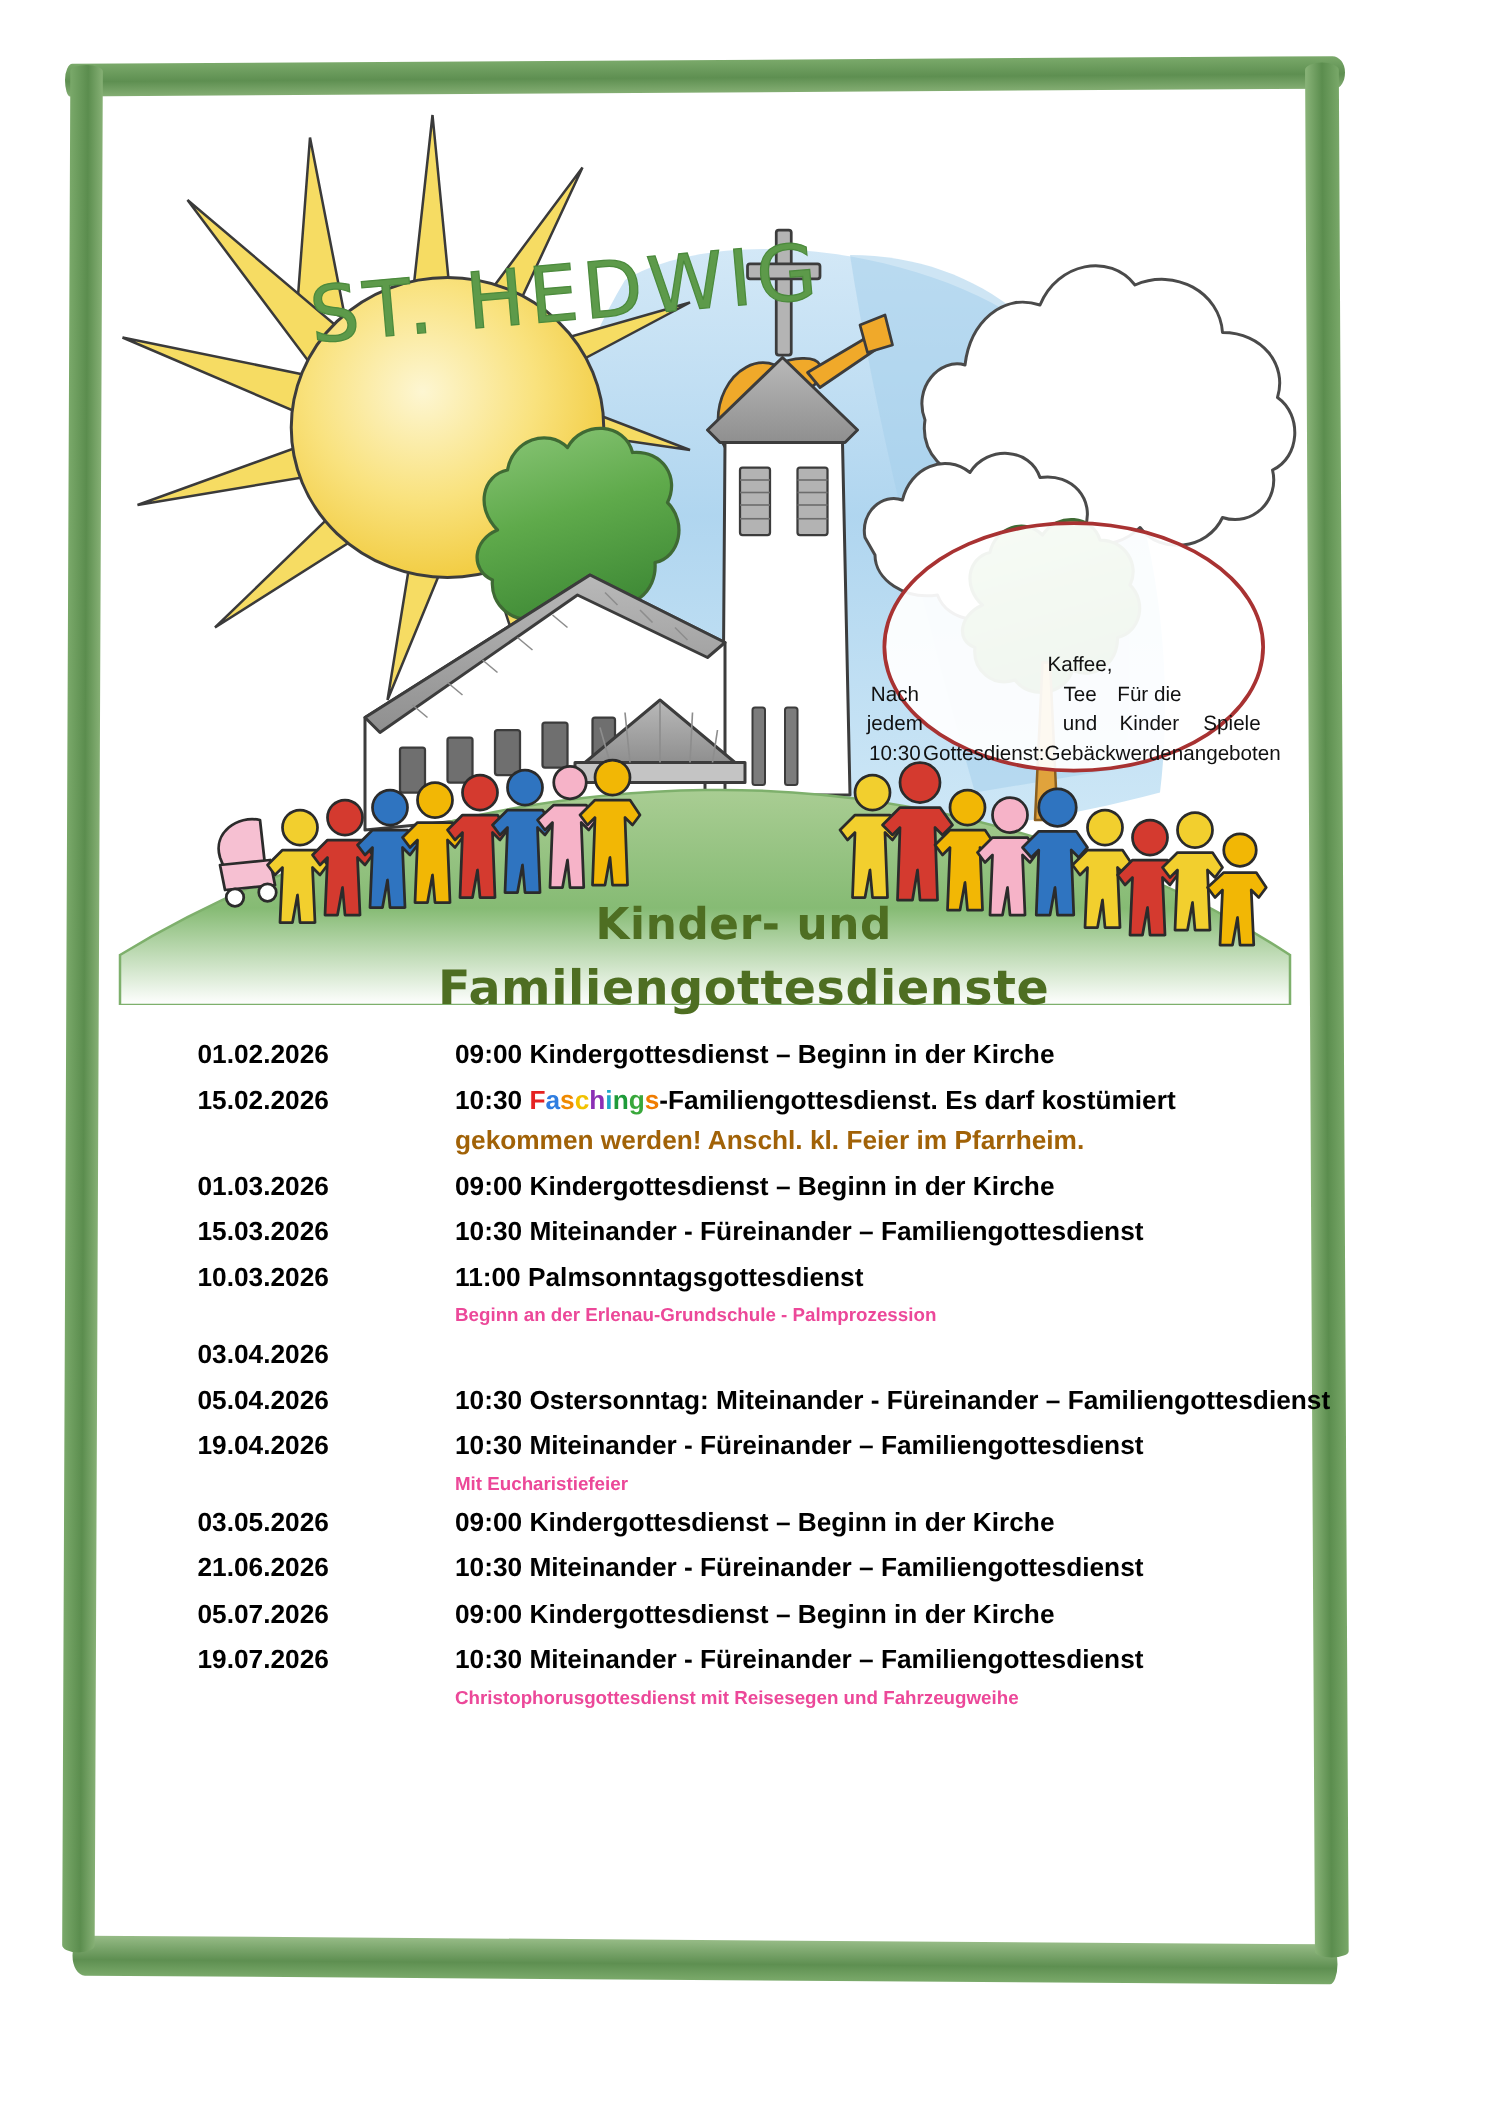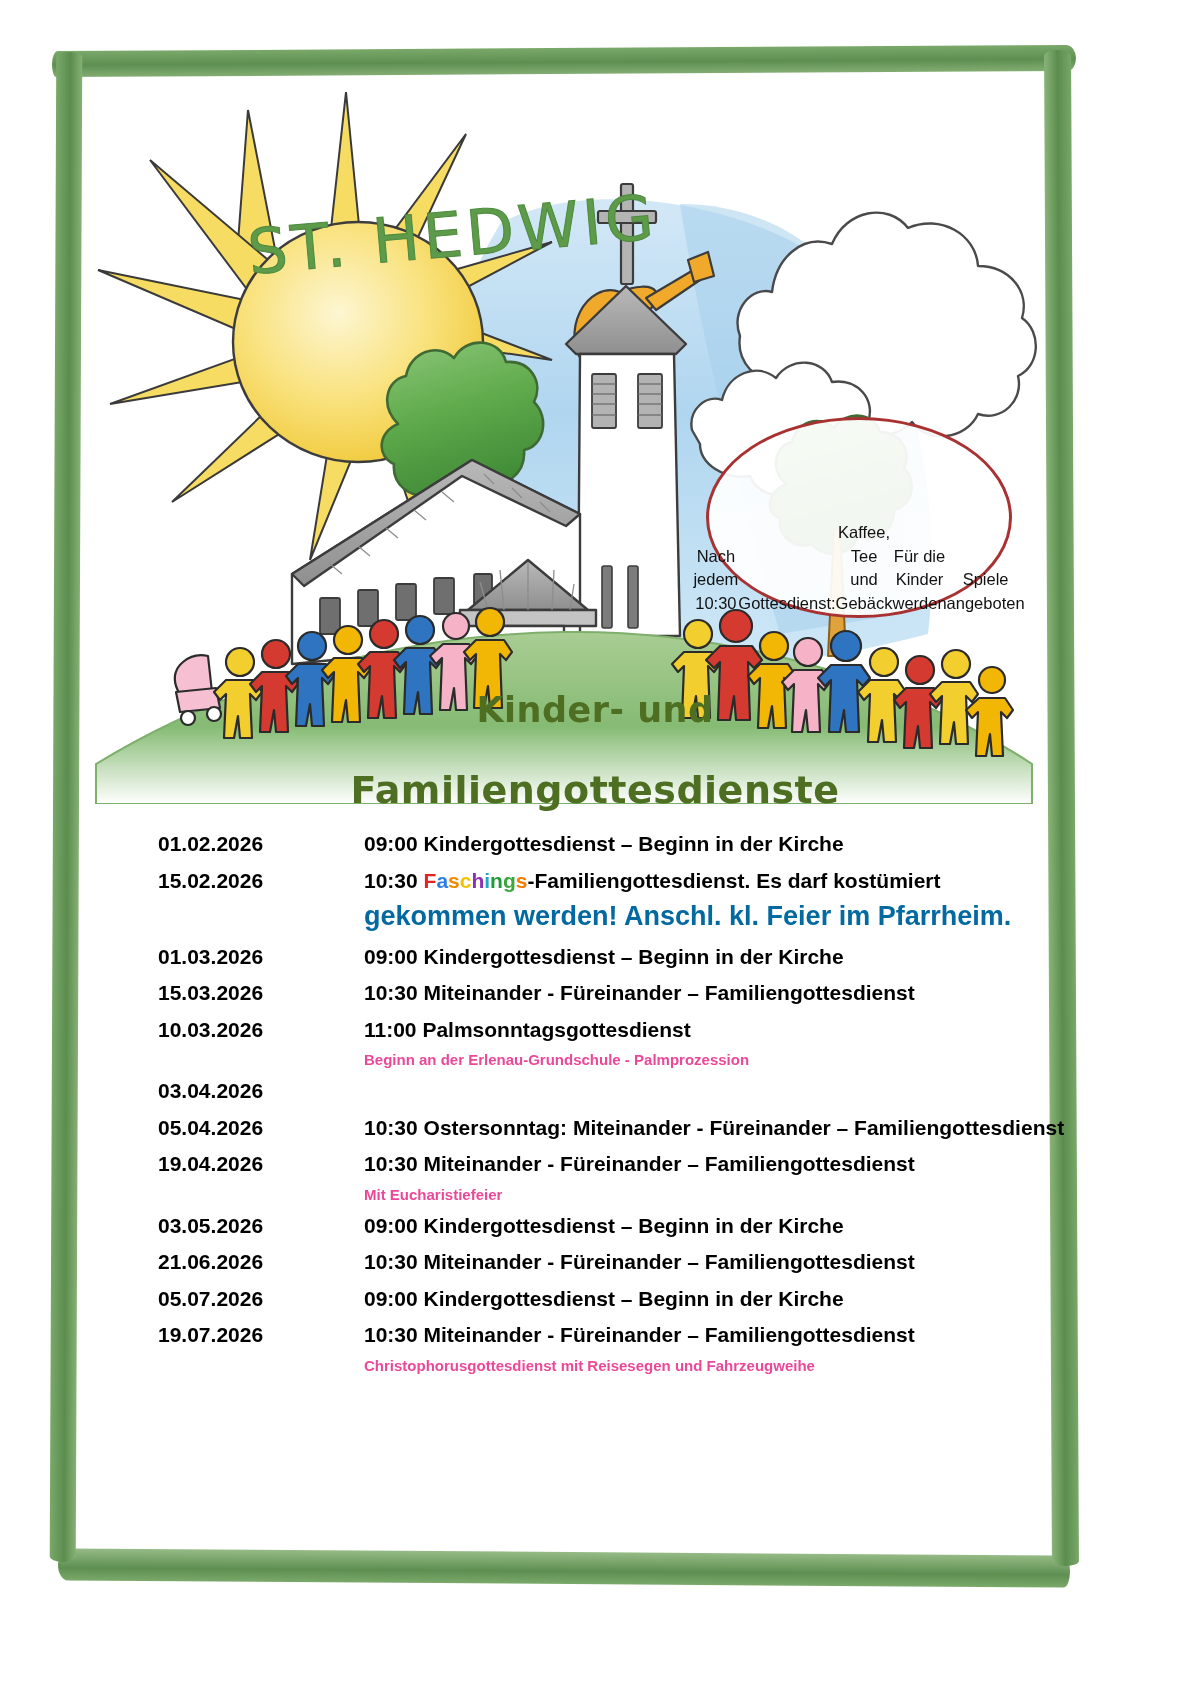--- a/index.html
+++ b/index.html
@@ -44,38 +44,38 @@
     text-align:center;
   }
   #bubble p{margin:0; font-size:16.5px; line-height:1.42; color:#111;
     font-family:"Liberation Sans", sans-serif;}
 
   
   .head{
     text-align:center; color:#4e6e22; font-weight:bold;
     font-family:"DejaVu Sans", sans-serif; letter-spacing:.5px;
   }
-  #h1{position:absolute; left:0; right:0; top:690px; font-size:35px;}
+  #h1{position:absolute; left:0; right:0; top:720px; font-size:35px;}
   #h2{position:absolute; left:0; right:0; top:768px; font-size:38px;}
 
   
   #schedule{position:absolute; left:96px; top:832px; width:1000px;}
   .row{display:flex; align-items:center; margin-bottom:12.5px;}
   .date{
     width:206px; flex:0 0 206px; text-align:left; padding-left:62px;
     font-size:21px; font-weight:bold; color:#000;
     font-family:"Liberation Sans", sans-serif;
     font-stretch:condensed;
   }
   .desc{
     flex:1; font-size:21px; font-weight:bold; color:#000;
     font-family:"Liberation Sans", sans-serif;
     white-space:nowrap;
   }
-  .cont{ margin-left:268px; font-size:27px; font-weight:bold; color:#0369a1;
+  .cont{ margin-left:268px; font-size:21px; font-weight:bold; color:#a16207;
     margin-top:-4px; margin-bottom:12.5px;}
   .note{
     margin-left:268px; font-size:15px; font-weight:bold; color:#ec4899;
     margin-top:-3px; margin-bottom:11px;
   }
 
   
   #closing{
     position:absolute; left:0; right:0; top:1418px; text-align:center;
     color:#4e6e22; font-weight:bold; font-size:38px;

